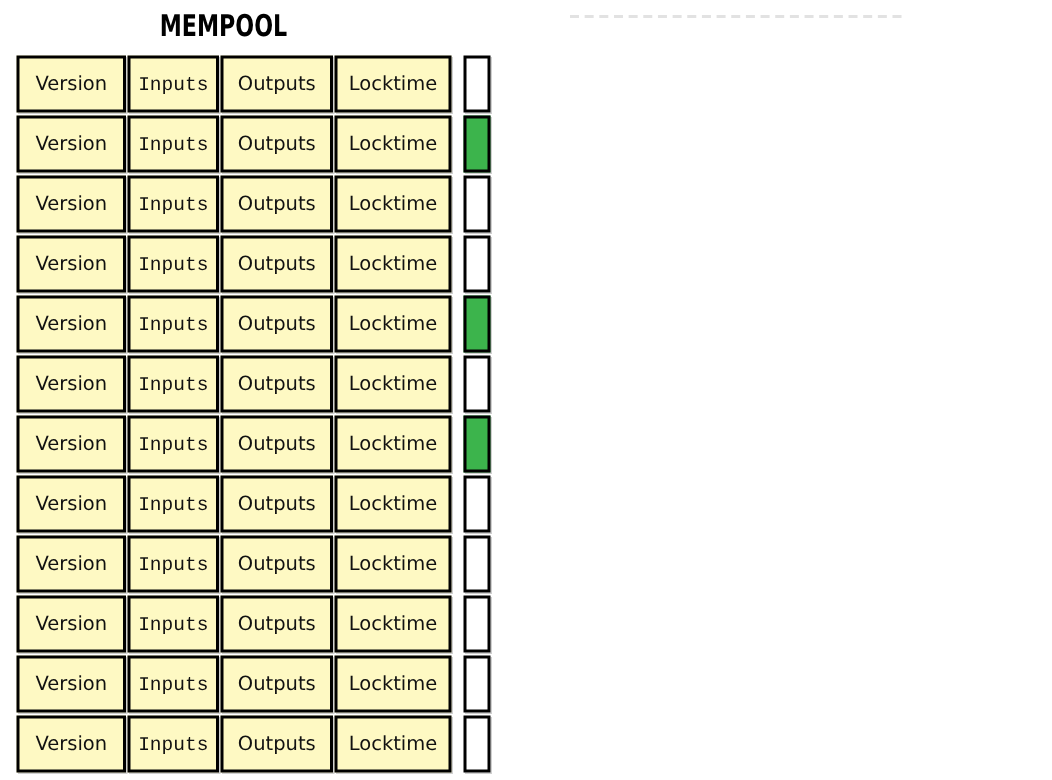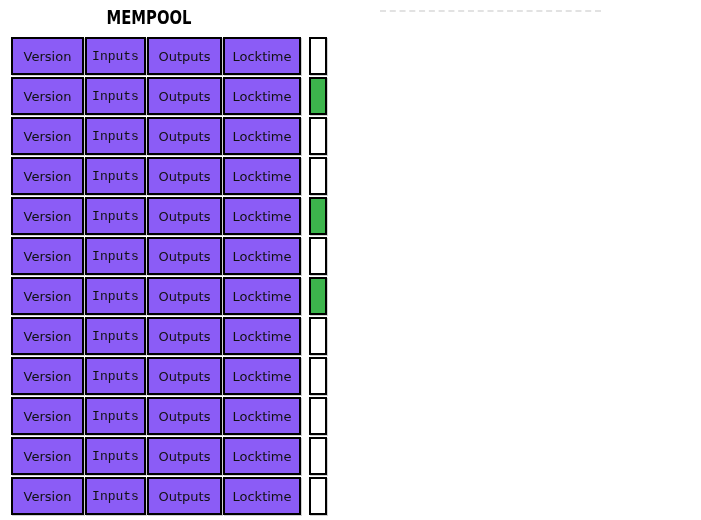--- a/index.html
+++ b/index.html
@@ -45,21 +45,21 @@
   }
   .row {
     display: flex;
     align-items: stretch;
     height: 38px;
     margin-bottom: 2px;
   }
   .cell {
     box-sizing: border-box;
     border: 2px solid #000000;
-    background: #8b5cf6;
+    background: #fef9c3;
     display: flex;
     align-items: center;
     justify-content: center;
     font-size: 13px;
     color: #111111;
     margin-right: 1px;
     box-shadow: 1px 1px 0 rgba(120,120,120,0.35);
     white-space: nowrap;
   }
   .row .cell:nth-child(1) { width: 73px; }

